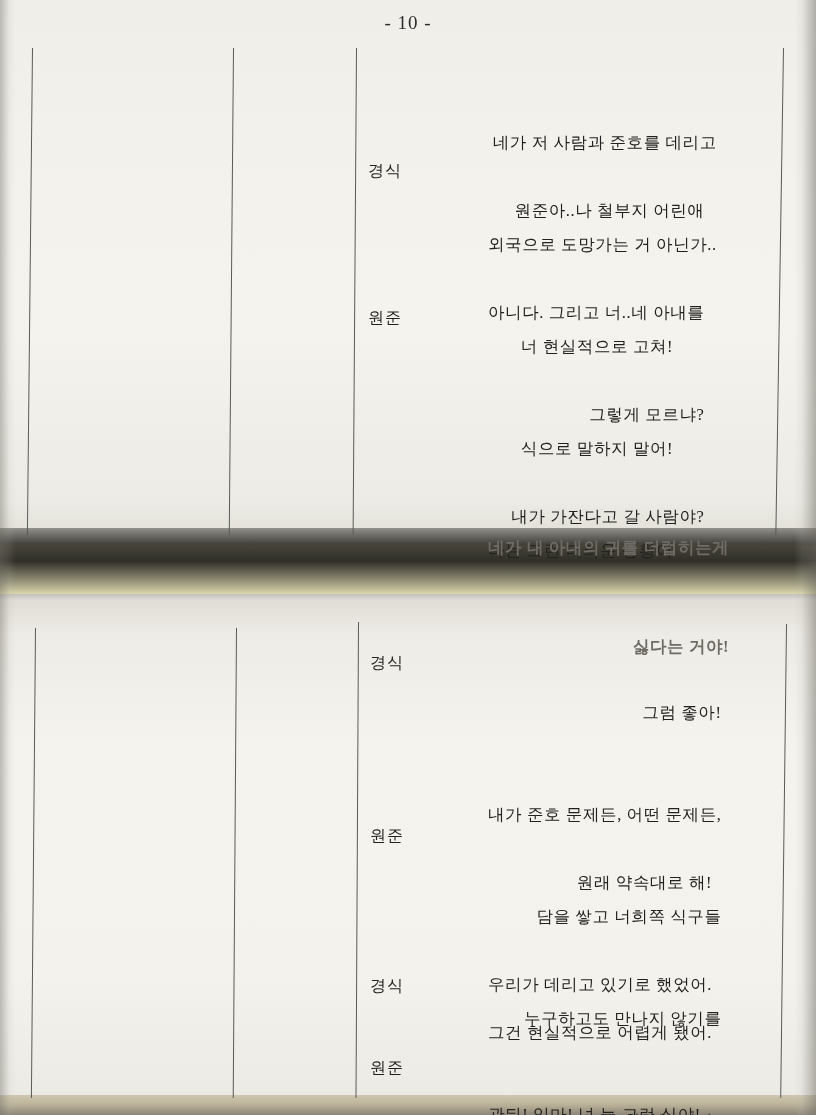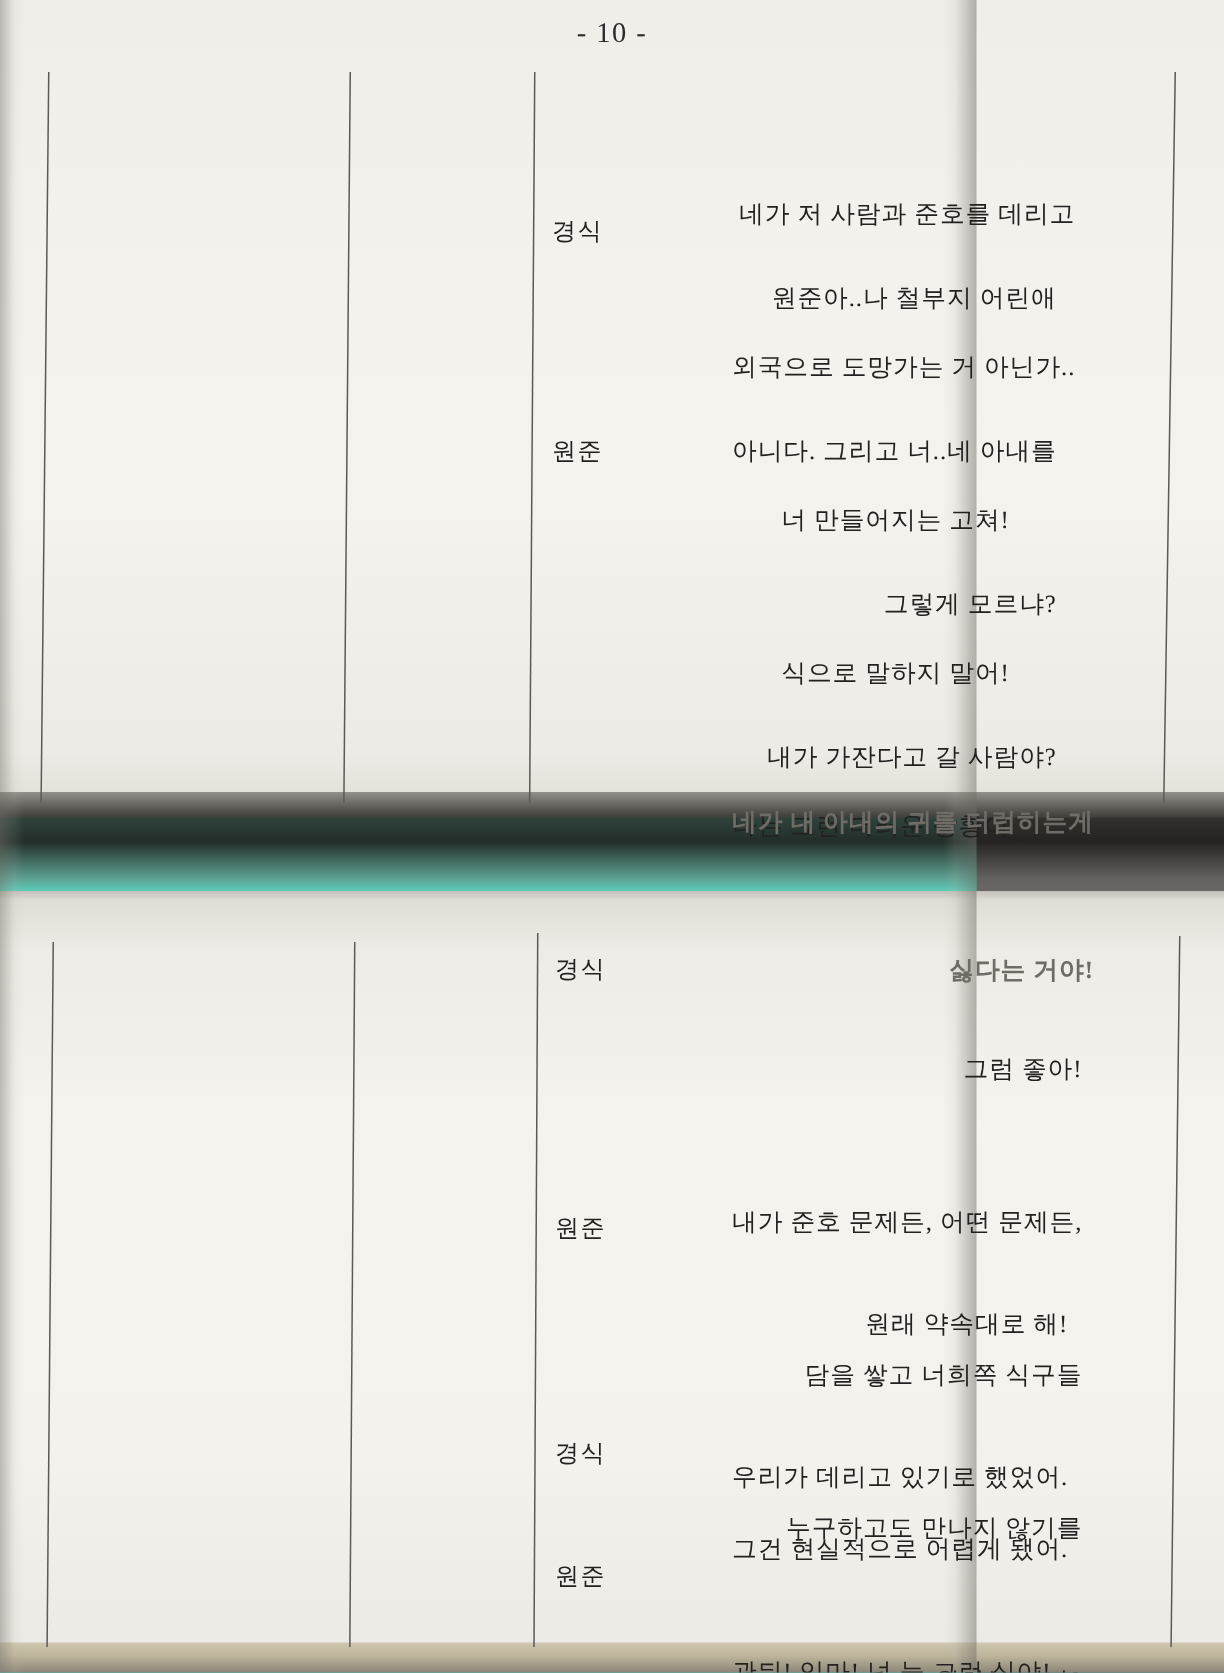--- a/index.html
+++ b/index.html
@@ -8,23 +8,23 @@
     background: #6c6c6c;
   }
   body {
     width: 816px;
     height: 1115px;
     overflow: hidden;
     font-family: "DejaVu Sans", sans-serif;
   }
   .page {
     position: relative;
-    width: 651px;
+    width: 816px;
     height: 1115px;
-    background: #5eead4;
+    background: #fef9c3;
   }
   
   .paper-top {
     position: absolute;
     left: 0; top: 0;
     width: 816px;
     height: 545px;
     background: linear-gradient(180deg, #efeee9 0%, #f2f1ec 25%, #f4f3ee 60%, #ecebe5 92%, #dedcd4 100%);
   }
   .fold-shadow {
@@ -87,20 +87,21 @@
     font-family: "Liberation Serif", serif;
     color: #23211f;
     white-space: pre;
     line-height: 34px;
     font-size: 16.5px;
     letter-spacing: 0.6px;
   }
   .speaker {
     font-size: 16px;
     letter-spacing: 1px;
+    margin-top: 16px;
   }
   .faded {
     color: #6f6c66;
   }
   .dialogue-line { display: block; text-align: right; }
 </style>
 </head>
 <body>
 
 <div class="page">
@@ -122,30 +123,30 @@
   <div class="vline" style="left:236px; top:628px; height:470px; transform: rotate(0.4deg); transform-origin: top left;"></div>
   <div class="vline" style="left:358px; top:622px; height:476px; transform: rotate(0.3deg); transform-origin: top left;"></div>
   <div class="vline" style="left:786px; top:624px; height:474px; transform: rotate(0.7deg); transform-origin: top left;"></div>
 
   <div class="blk" style="left:488px; top:58px;">
     <span class="dialogue-line">네가 저 사람과 준호를 데리고</span>
     <span class="dialogue-line">외국으로 도망가는 거 아닌가..</span>
   </div>
 
   <div class="blk speaker" style="left:368px; top:138px;">경식</div>
-  <div class="blk" style="left:488px; top:114px;">
+  <div class="blk" style="left:488px; top:126px;">
     <span class="dialogue-line">원준아..나 철부지 어린애</span>
     <span class="dialogue-line">아니다. 그리고 너..네 아내를</span>
     <span class="dialogue-line">그렇게 모르냐?</span>
     <span class="dialogue-line">내가 가잔다고 갈 사람야?</span>
   </div>
 
   <div class="blk speaker" style="left:368px; top:285px;">원준</div>
   <div class="blk" style="left:488px; top:262px;">
-    <span class="dialogue-line">너 만들어지는 고쳐!</span>
+    <span class="dialogue-line">너 현실적으로 고쳐!</span>
     <span class="dialogue-line">식으로 말하지 말어!</span>
     <span class="dialogue-line">나는 그런 더러운 상황이</span>
   </div>
 
   <div class="blk faded" style="left:488px; top:465px; line-height:33px;font-weight:bold;">
     <span class="dialogue-line">네가 내 아내의 귀를 더럽히는게</span>
     <span class="dialogue-line">싫다는 거야!</span>
   </div>
 
   <div class="blk speaker" style="left:370px; top:630px;">경식</div>

